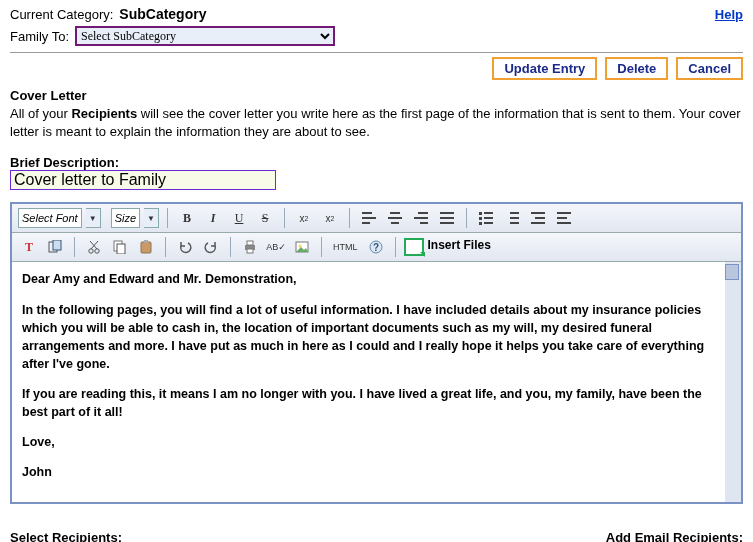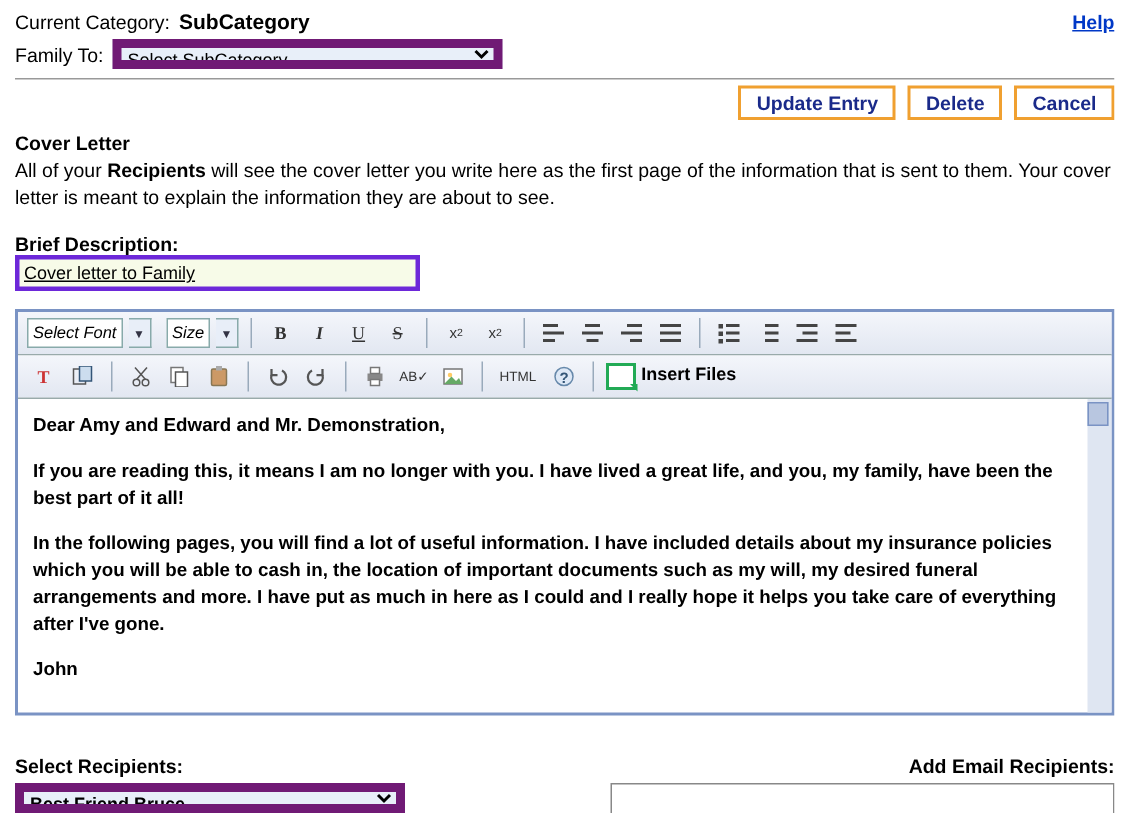--- a/index.html
+++ b/index.html
@@ -15,49 +15,48 @@
   .cat-value { font-size: 14px; }
   .help {
     color: #0038c7;
     font-weight: bold;
     text-decoration: underline;
     cursor: pointer;
     font-size: 13px;
     margin-left: auto;
   }
   select {
-    font-family: Liberation Sans, sans-serif;
+    font-family: Liberation Serif, serif;
     font-size: 12px;
     background: #e8eff9;
-    border: 6px solid #701a75;
+    border: 2px solid #701a75;
     height: 20px;
   }
   .switch-select { width: 260px; }
   hr { border: none; border-top: 1px solid #999; margin: 6px 0 4px 0; }
   .btn-row { display: flex; justify-content: flex-end; gap: 8px; margin: 2px 0 8px 0; }
   .btn {
     background: #fff;
     border: 2px solid #f0a030;
     padding: 2px 10px;
     font-size: 13px;
     color: #1a2a8a;
     font-weight: bold;
     cursor: pointer;
   }
   .section-title { font-weight: bold; font-size: 13px; }
   .desc-text { font-size: 13px; line-height: 1.4; margin: 2px 0 14px 0; }
   .brief-label { font-weight: bold; font-size: 13px; }
   .brief-input {
     width: 258px;
-    border: 3px solid #6d28d9;
+    border: 1px solid #6d28d9;
     background: #f7fbe8;
-    font-size: 12px;
+    font-size: 16px;
     padding: 1px 3px;
     height: 16px;
-    text-decoration: underline;
   }
 
   
   .editor {
     border: 2px solid #7a93c4;
     margin-top: 12px;
     background: #fff;
   }
   .toolbar {
     display: flex;
@@ -313,22 +312,23 @@
     </span>
     <span class="sep"></span>
     <span class="insert-files">
       <span class="insert-icon"></span>
       <span>Insert Files</span>
     </span>
   </div>
 
   <div class="ed-body">
     <p>Dear Amy and Edward and Mr. Demonstration,</p>
+    <p>In the following pages, you will find a lot of useful information. I have included details about my insurance policies which you will be able to cash in, the location of important documents such as my will, my desired funeral arrangements and more. I have put as much in here as I could and I really hope it helps you take care of everything after I've gone.</p>
     <p>If you are reading this, it means I am no longer with you. I have lived a great life, and you, my family, have been the best part of it all!</p>
-    <p>In the following pages, you will find a lot of useful information. I have included details about my insurance policies which you will be able to cash in, the location of important documents such as my will, my desired funeral arrangements and more. I have put as much in here as I could and I really hope it helps you take care of everything after I've gone.</p>
+    <p>Love,</p>
     <p>John</p>
   </div>
 </div>
 
 <div class="sel-row">
   <span class="sel-label">Select Recipients:</span>
   <span class="sel-label">Add Email Recipients:</span>
 </div>
 <div class="bottom-row">
   <select class="recip-select" size="1">

